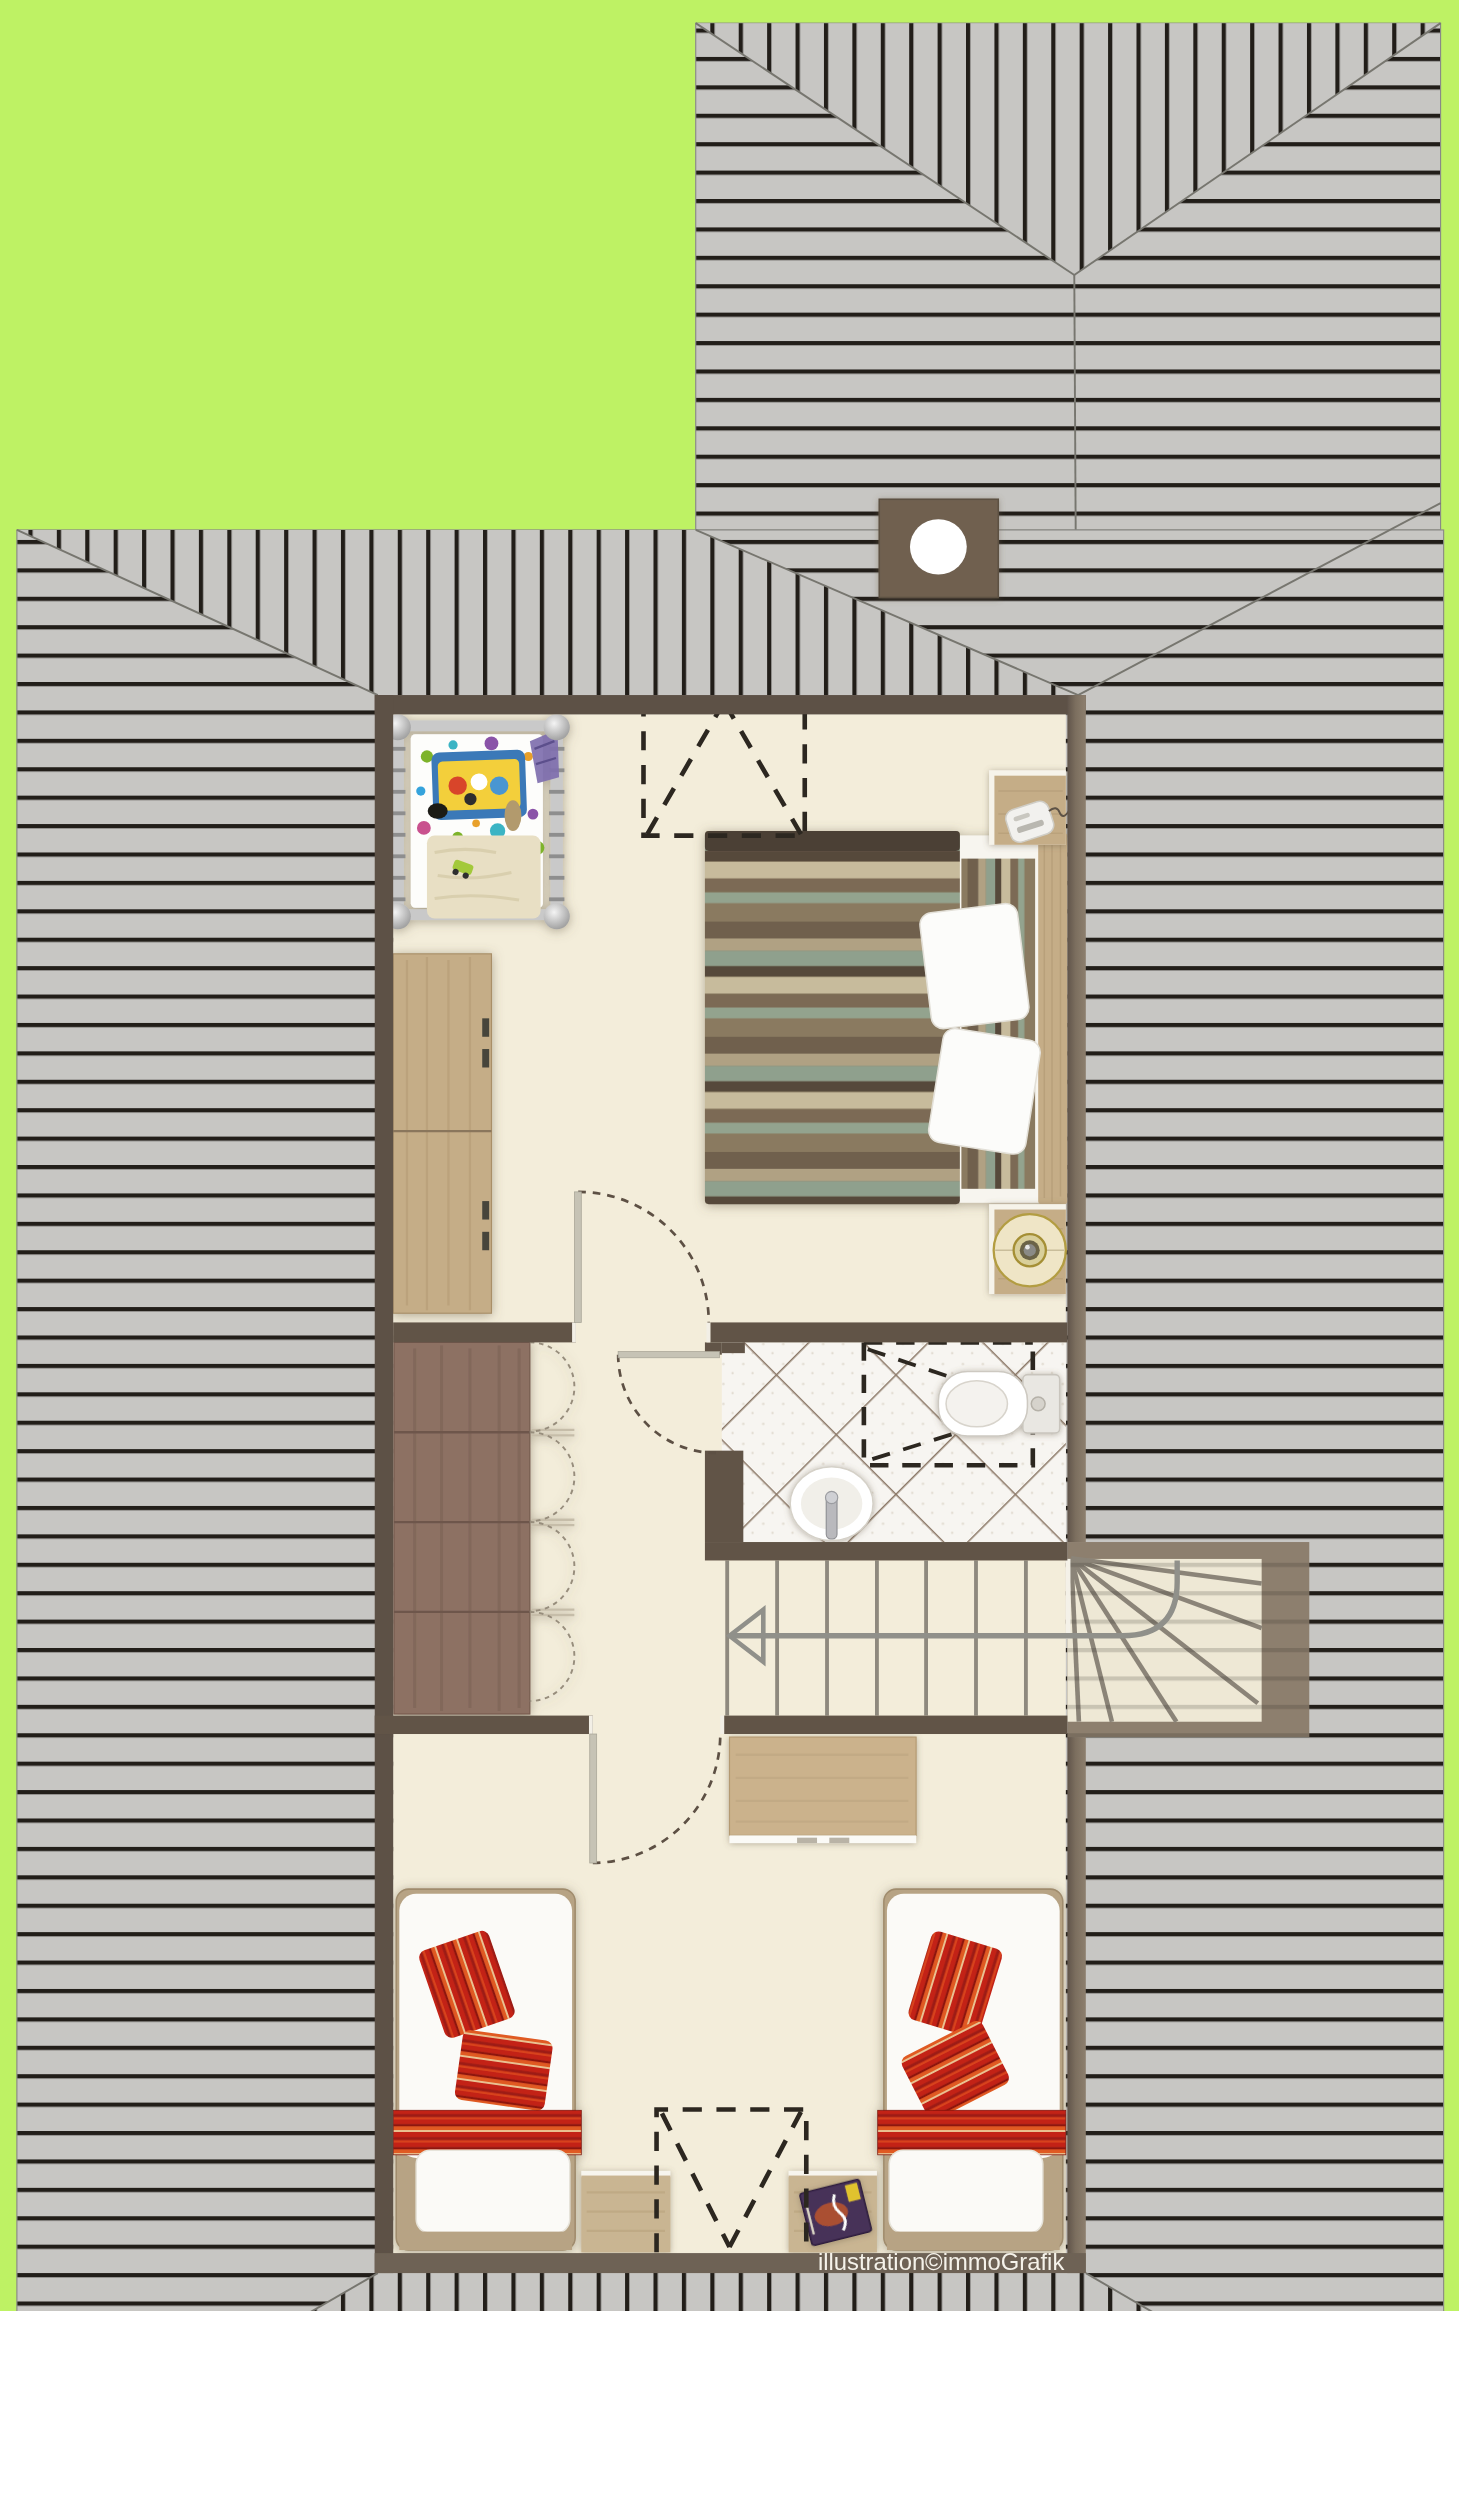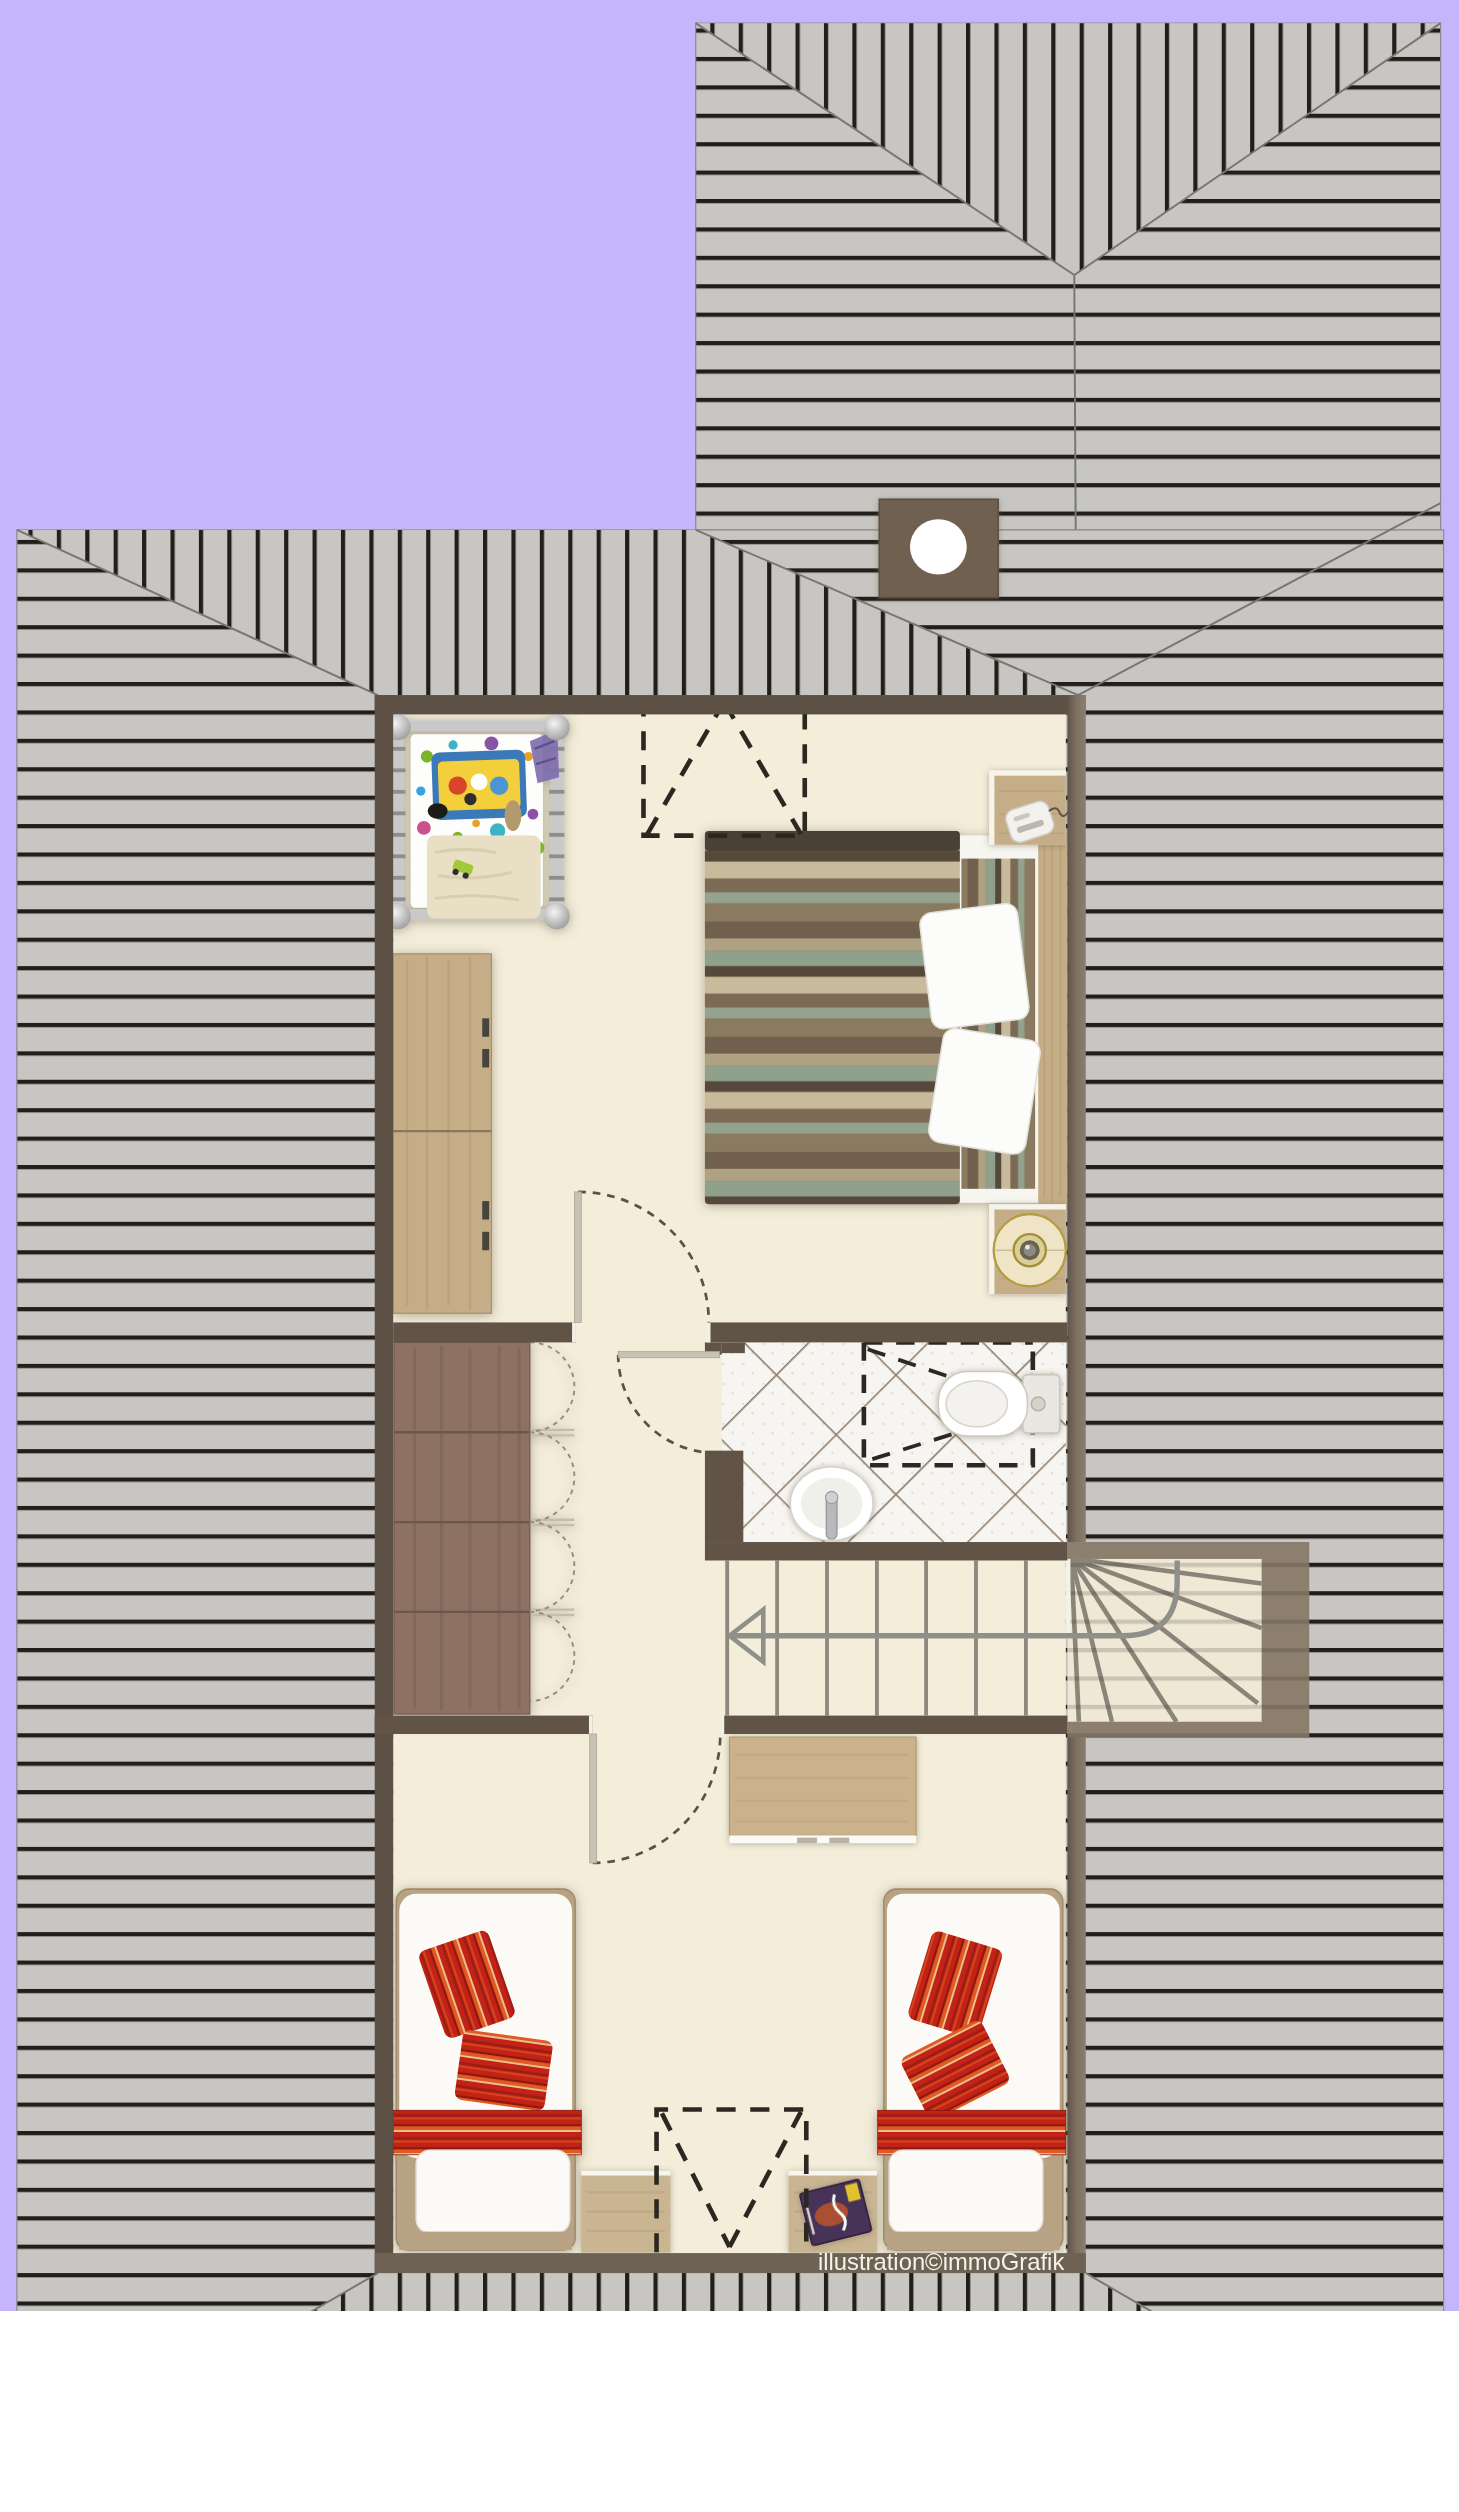--- a/index.html
+++ b/index.html
@@ -5,21 +5,21 @@
   :root{
     --roof_field:#c7c6c3; --roof_line:#221e19; --roof_ridge:#77766f;
     --wall_dark:#5d5146; --wall_inner:#615447; --wall_bottom:#6e6255; --wall_light:#8d7f6e;
     --floor:#f3edda; --floor_fan:#eee8d5; --tile_base:#f7f5f1; --tile_grout:#8b7867;
     --wood_oak:#c5ad87; --wood_walnut:#8d7164; --wood_light:#cbb28c; --frame_wood:#b7a384;
     --red_base:#c32318; --white_soft:#fbfaf7; --chimney:#6f6050; --gold:#b39d42;
     --dash_dark:#2c2720; --door_dash:#5d5044; --stair_line:#8e897e; --walk_line:#90908a;
     --text_color:#f5f2ea;
   }
   html,body{margin:0;padding:0;background:#ffffff;}
-  .page{width:1459px;height:2311px;position:relative;background:#c4b5fd;}
+  .page{width:1459px;height:2311px;position:relative;background:#bef264;}
   svg{display:block;}
   text{font-family:"Liberation Sans","DejaVu Sans",sans-serif;}
 </style>
 </head>
 <body>
 
 <div class="page">
 <svg width="1459" height="2512" viewBox="0 0 1900 3271">
   <defs>
 

